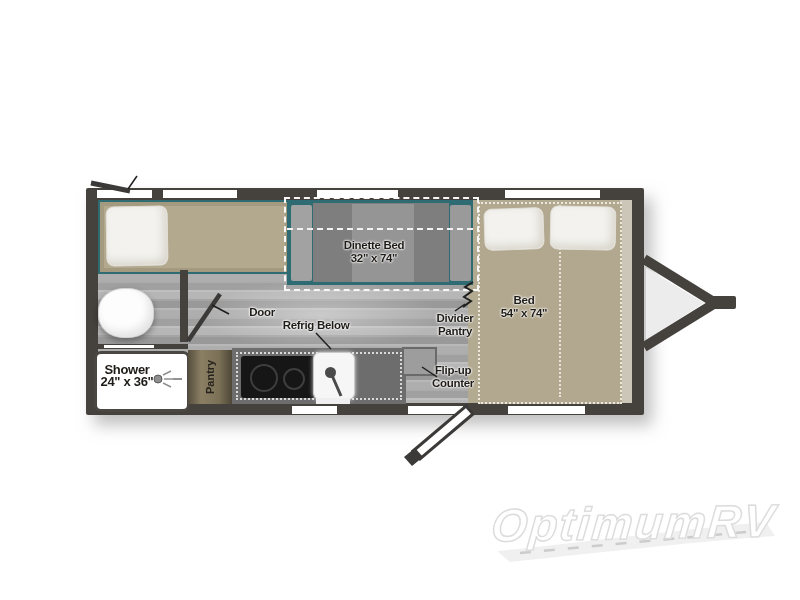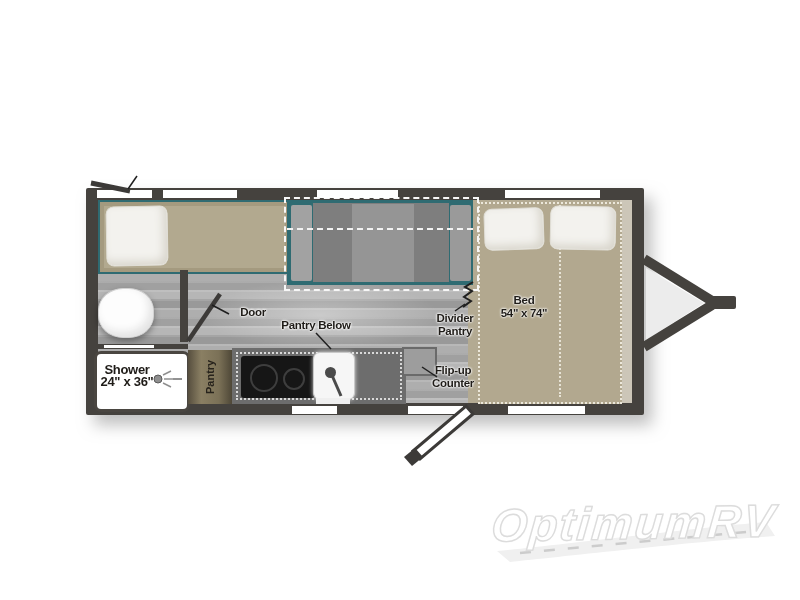--- a/index.html
+++ b/index.html
@@ -155,57 +155,61 @@
   <div class="abs bunk"></div>
   <div class="pillow" style="left:106px; top:206px; width:60px; height:58px; transform:rotate(-1deg);"></div>
 
   <div class="abs dinette"></div>
   <div class="abs din-cushions"></div>
   <div class="abs din-cush-mid"></div>
   <div class="abs din-arm-l"></div>
   <div class="abs din-arm-r"></div>
   <div class="abs dinette-outline"></div>
   <div class="abs din-dash"></div>
+  <div class="lbl" style="left:324px; top:239px; width:100px;">
+    <span>Dinette Bed</span><br>
+    <span>32" x 74"</span>
+  </div>
 
   <div class="abs mattress"></div>
   <div class="abs mattress-seam"></div>
   <div class="pillow" style="left:484px; top:208px; width:58px; height:40px; transform:rotate(-2deg);"></div>
   <div class="pillow" style="left:550px; top:206px; width:64px; height:42px; transform:rotate(1deg);"></div>
   <div class="lbl" style="left:474px; top:294px; width:100px;">
     <span>Bed</span><br>
     <span>54" x 74"</span>
   </div>
 
   <div class="abs toilet"></div>
   <div class="abs wall-v"></div>
   <div class="abs wall-h"></div>
   <div class="abs wall-h-slider"></div>
   <div class="abs shower"></div>
   <div class="lbl" style="left:96px; top:364px; width:62px; font-size:13px; line-height:12px;">
     <span>Shower</span><br>
     <span>24" x 36"</span>
   </div>
-  <div class="lbl" style="left:231px; top:306px; width:44px; text-align:center;">
+  <div class="lbl" style="left:231px; top:306px; width:44px; text-align:right;">
     <span>Door</span>
   </div>
 
   <div class="abs pantry">
     <div class="pantry-lbl">Pantry</div>
   </div>
   <div class="abs counter">
     <div class="counter-dots"></div>
   </div>
   <div class="abs cooktop"></div>
   <div class="abs burner" style="left:250px; top:364px; width:24px; height:24px;"></div>
   <div class="abs burner" style="left:283px; top:368px; width:18px; height:18px;"></div>
   <div class="abs sink"></div>
   <div class="abs sink-base"></div>
   <div class="abs faucet"></div>
   <div class="lbl" style="left:266px; top:319px; width:100px;">
-    <span>Pantry Below</span>
+    <span>Refrig Below</span>
   </div>
   <div class="abs flipup"></div>
   <div class="lbl" style="left:423px; top:364px; width:60px;">
     <span>Flip-up</span><br>
     <span>Counter</span>
   </div>
   <div class="lbl" style="left:425px; top:312px; width:60px;">
     <span>Divider</span><br>
     <span>Pantry</span>
   </div>

